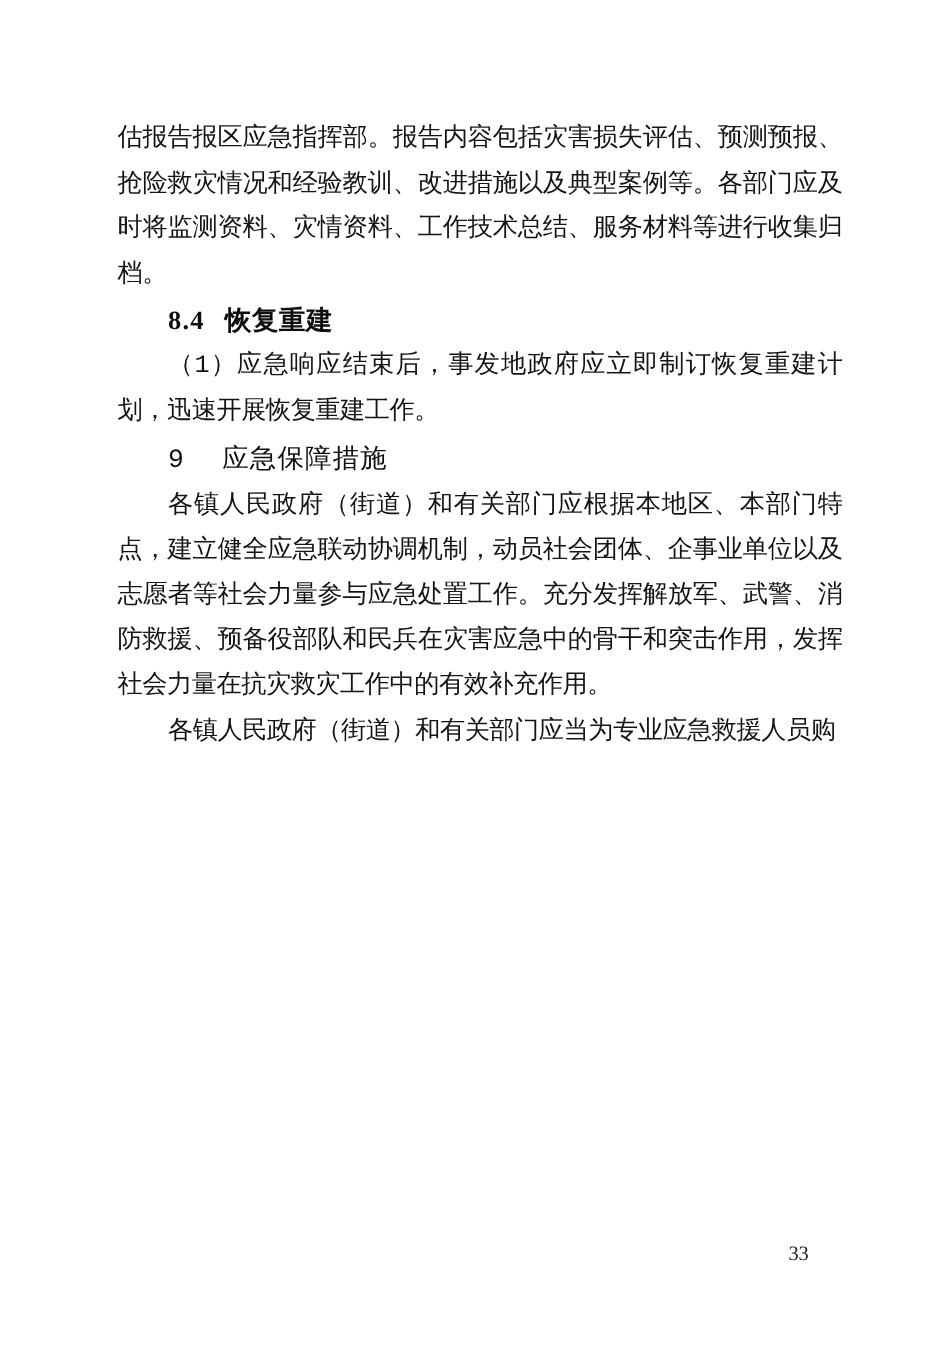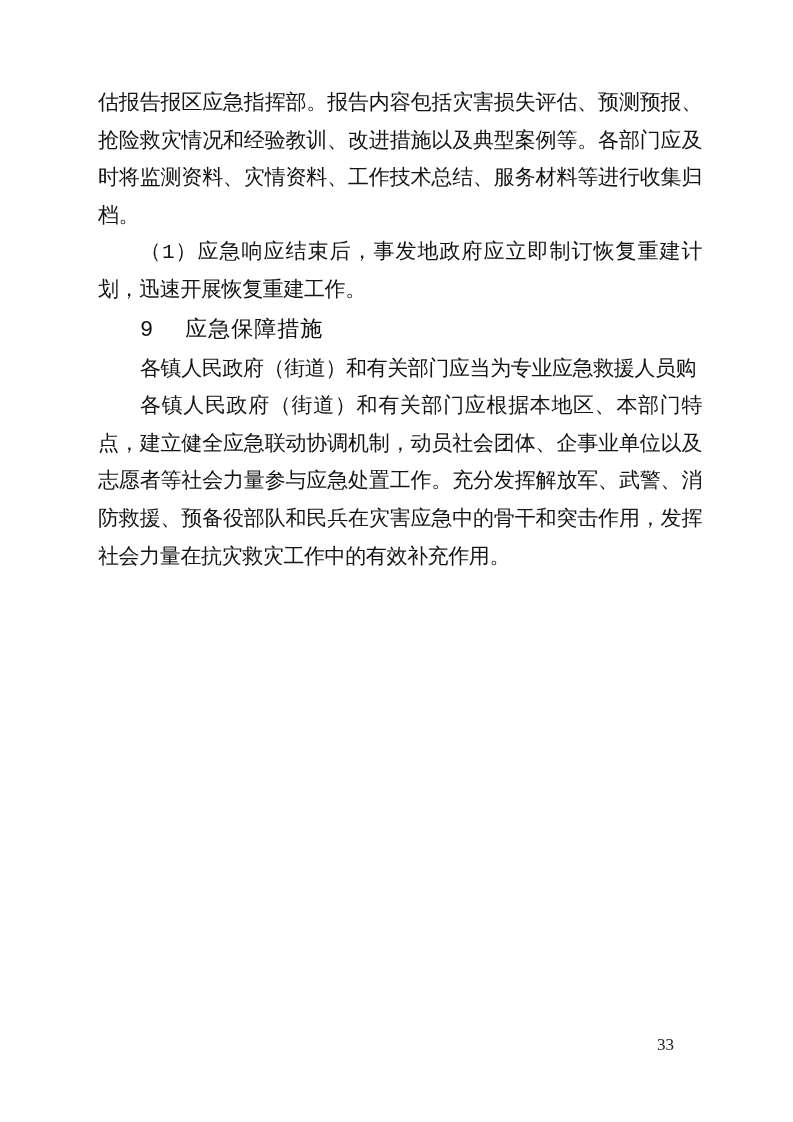--- a/index.html
+++ b/index.html
@@ -12,21 +12,21 @@
     width: 793px;
     height: 1122px;
     background: #ffffff;
     overflow: hidden;
     font-family: "Liberation Serif", "DejaVu Serif", serif;
     color: #141414;
   }
   .content {
     position: absolute;
     left: 98px;
-    top: 84px;
+    top: 96px;
     width: 604px;
   }
   p.body {
     margin: 0;
     font-size: 21px;
     letter-spacing: -0.4px;
     line-height: 37.6px;
     text-align: justify;
     text-justify: inter-character;
   }
@@ -67,30 +67,33 @@
   }
 </style>
 </head>
 <body>
 
 <div class="page">
   <div class="content">
 
     <p class="body">估报告报区应急指挥部。报告内容包括灾害损失评估、预测预报、抢险救灾情况和经验教训、改进措施以及典型案例等。各部门应及时将监测资料、灾情资料、工作技术总结、服务材料等进行收集归档。</p>
 
+    <h2 class="heading">
+      <span class="h-num">8.4</span><span>恢复重建</span>
+    </h2>
 
     <p class="body indent">（1）应急响应结束后，事发地政府应立即制订恢复重建计划，迅速开展恢复重建工作。</p>
 
 
     <h2 class="heading hei">
       <span class="h-num wide">9</span><span>应急保障措施</span>
     </h2>
 
 
 
+    <p class="body indent">各镇人民政府（街道）和有关部门应根据本地区、本部门特点，建立健全应急联动协调机制，动员社会团体、企事业单位以及志愿者等社会力量参与应急处置工作。充分发挥解放军、武警、消防救援、预备役部队和民兵在灾害应急中的骨干和突击作用，发挥社会力量在抗灾救灾工作中的有效补充作用。</p>
+
     <p class="body indent">各镇人民政府（街道）和有关部门应当为专业应急救援人员购</p>
-
-    <p class="body indent">各镇人民政府（街道）和有关部门应根据本地区、本部门特点，建立健全应急联动协调机制，动员社会团体、企事业单位以及志愿者等社会力量参与应急处置工作。充分发挥解放军、武警、消防救援、预备役部队和民兵在灾害应急中的骨干和突击作用，发挥社会力量在抗灾救灾工作中的有效补充作用。</p>
 
   </div>
 
   <div class="page-number">33</div>
 </div>
 
 </body></html>

